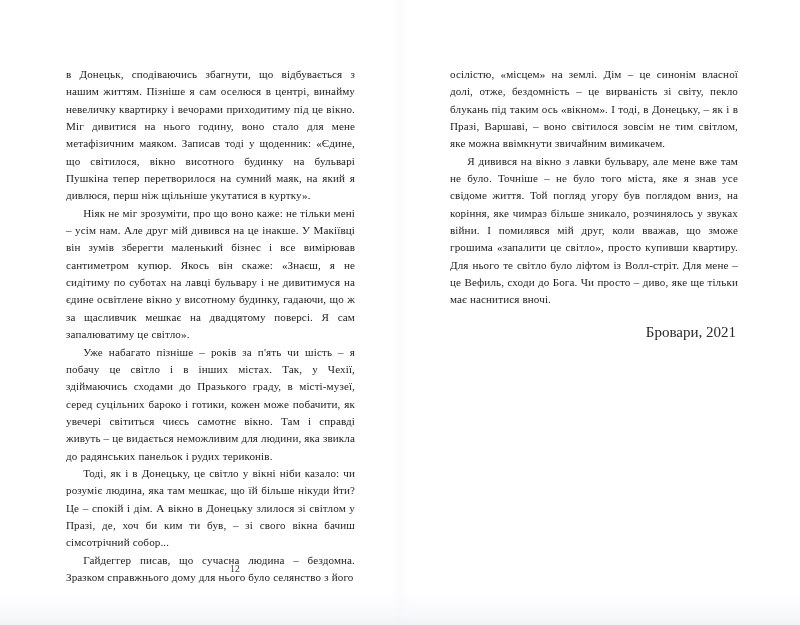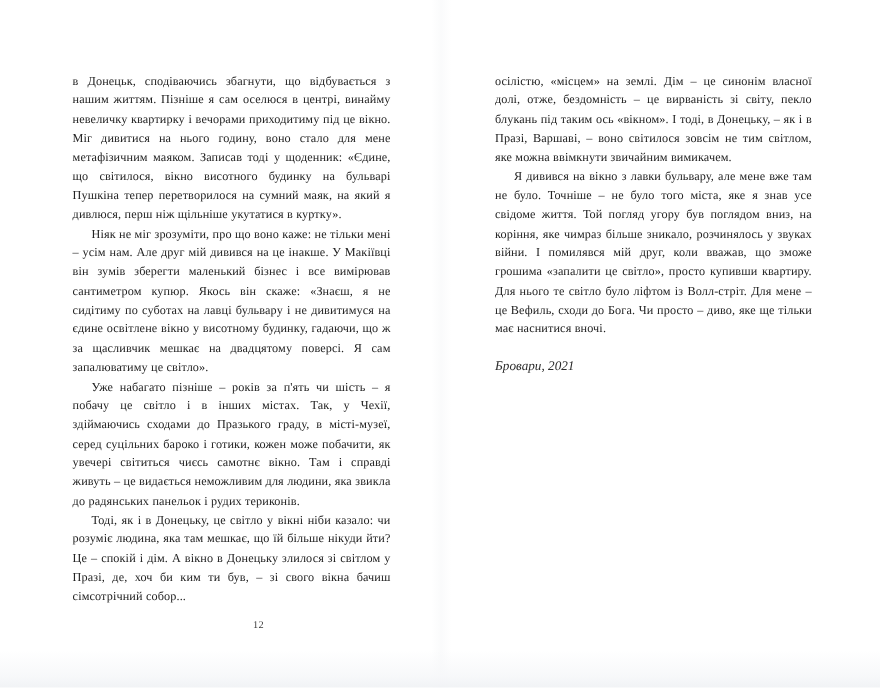--- a/index.html
+++ b/index.html
@@ -71,25 +71,24 @@
     letter-spacing: 0.01em;
     word-spacing: 0.01em;
   }
   p.para + p.para {
     text-indent: 1.55em;
   }
   p.first { text-indent: 0; }
 
   .signature {
     margin-top: 16px;
-    font-size: 12px;
+    font-size: 15px;
     line-height: 15px;
-    font-style: italic;
     color: #2b2b2b;
-    text-align: left;
+    text-align: right;
     padding-right: 2px;
   }
 
   .folio {
     position: absolute;
     left: 17px;
     top: 564px;
     width: 400px;
     text-align: center;
     font-size: 9.4px;
@@ -102,20 +101,21 @@
 <body>
 
 <div class="spread">
 
   <div class="page page-left">
     <div class="col">
       <p class="para first">в Донецьк, сподіваючись збагнути, що відбувається з нашим життям. Пізніше я сам оселюся в центрі, винайму невеличку квартирку і вечорами приходитиму під це вікно. Міг дивитися на нього годину, воно стало для мене метафізичним маяком. Записав тоді у щоденник: «Єдине, що світилося, вікно висотного будинку на бульварі Пушкіна тепер перетворилося на сумний маяк, на який я дивлюся, перш ніж щільніше укутатися в куртку».</p>
       <p class="para">Ніяк не міг зрозуміти, про що воно каже: не тільки мені – усім нам. Але друг мій дивився на це інакше. У Макіївці він зумів зберегти маленький бізнес і все вимірював сантиметром купюр. Якось він скаже: «Знаєш, я не сидітиму по суботах на лавці бульвару і не дивитимуся на єдине освітлене вікно у висотному будинку, гадаючи, що ж за щасливчик мешкає на двадцятому поверсі. Я сам запалюватиму це світло».</p>
       <p class="para">Уже набагато пізніше – років за п'ять чи шість – я побачу це світло і в інших містах. Так, у Чехії, здіймаючись сходами до Празького граду, в місті-музеї, серед суцільних бароко і готики, кожен може побачити, як увечері світиться чиєсь самотнє вікно. Там і справді живуть – це видається неможливим для людини, яка звикла до радянських панельок і рудих териконів.</p>
       <p class="para">Тоді, як і в Донецьку, це світло у вікні ніби казало: чи розуміє людина, яка там мешкає, що їй більше нікуди йти? Це – спокій і дім. А вікно в Донецьку злилося зі світлом у Празі, де, хоч би ким ти був, – зі свого вікна бачиш сімсотрічний собор...</p>
+      <p class="para">Гайдеггер писав, що сучасна людина – бездомна. Зразком справжнього дому для нього було селянство з його</p>
     </div>
     <div class="folio">12</div>
   </div>
 
   <div class="page page-right">
     <div class="col">
       <p class="para first">осілістю, «місцем» на землі. Дім – це синонім власної долі, отже, бездомність – це вирваність зі світу, пекло блукань під таким ось «вікном». І тоді, в Донецьку, – як і в Празі, Варшаві, – воно світилося зовсім не тим світлом, яке можна ввімкнути звичайним вимикачем.</p>
       <p class="para">Я дивився на вікно з лавки бульвару, але мене вже там не було. Точніше – не було того міста, яке я знав усе свідоме життя. Той погляд угору був поглядом вниз, на коріння, яке чимраз більше зникало, розчинялось у звуках війни. І помилявся мій друг, коли вважав, що зможе грошима «запалити це світло», просто купивши квартиру. Для нього те світло було ліфтом із Волл-стріт. Для мене – це Вефиль, сходи до Бога. Чи просто – диво, яке ще тільки має наснитися вночі.</p>
       <div class="signature">Бровари, 2021</div>
     </div>

